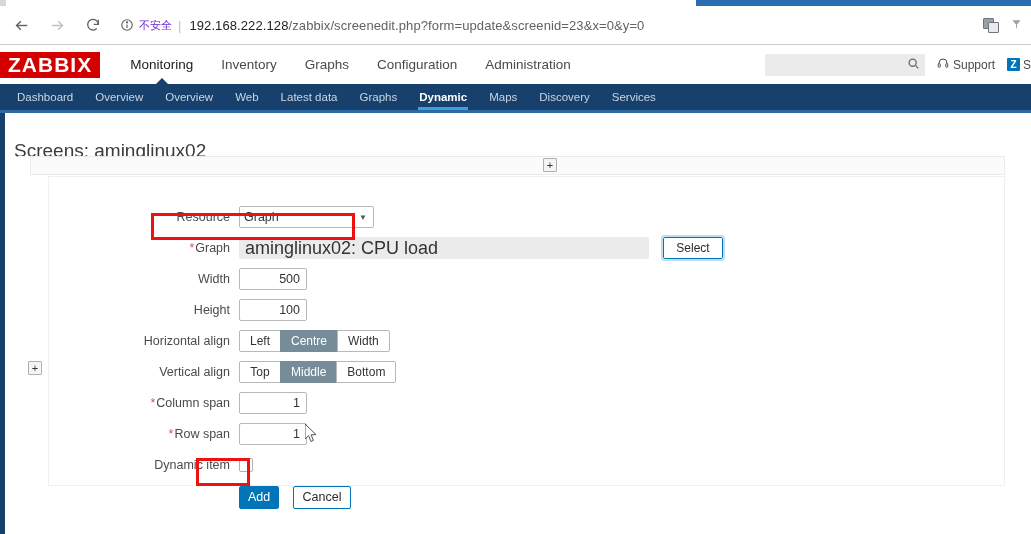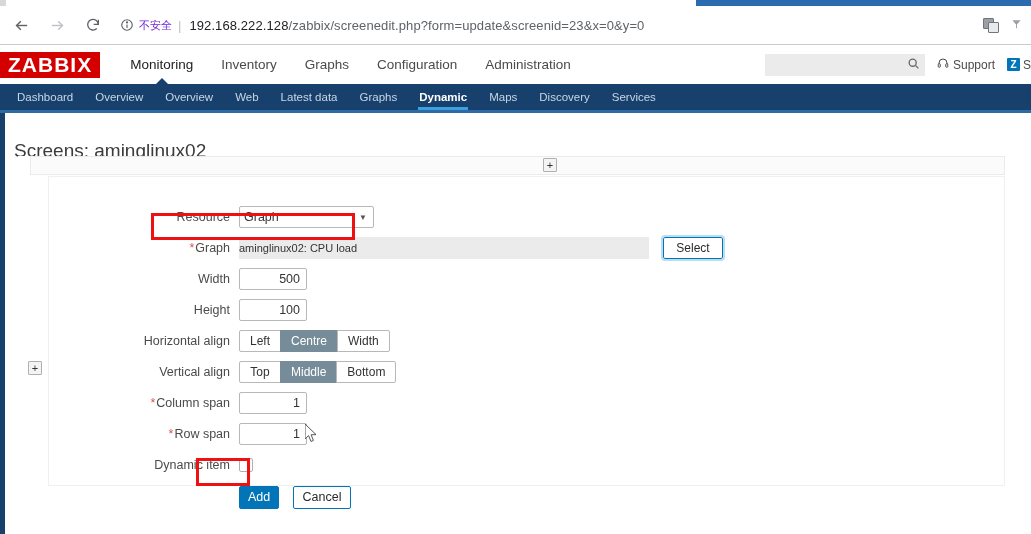--- a/index.html
+++ b/index.html
@@ -197,21 +197,21 @@
     font-family:"Liberation Sans", sans-serif; padding-left:4px;
     border-radius:2px; -webkit-appearance:none; appearance:none;
   }
   .select-wrap { position:relative; display:inline-block; }
   .select-arrow {
     position:absolute; right:7px; top:7px; font-size:8px; color:#555;
     pointer-events:none;
   }
   .graph-field {
     width:410px; height:22px; background:#ebebeb; border:none;
-    font-size:11px; color:#333; line-height:22px;
+    font-size:18px; color:#333; padding-left:6px; line-height:22px;
     font-family:"Liberation Sans", sans-serif;
   }
   .select-btn {
     margin-left:14px; width:60px; height:22px;
     background:#ffffff; border:1px solid #0275b8; color:#2b2b2b;
     font-size:12px; border-radius:2px; cursor:pointer;
     outline:2px solid #bcdcf2; font-family:"Liberation Sans", sans-serif;
   }
   .num-input {
     width:68px; height:22px; border:1px solid #b8b8b8; background:#fff;

